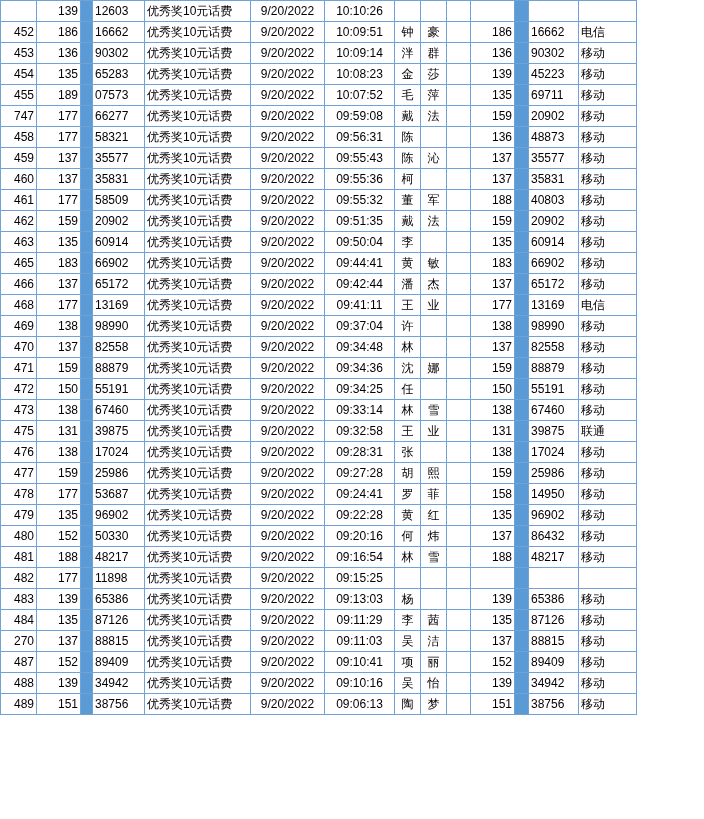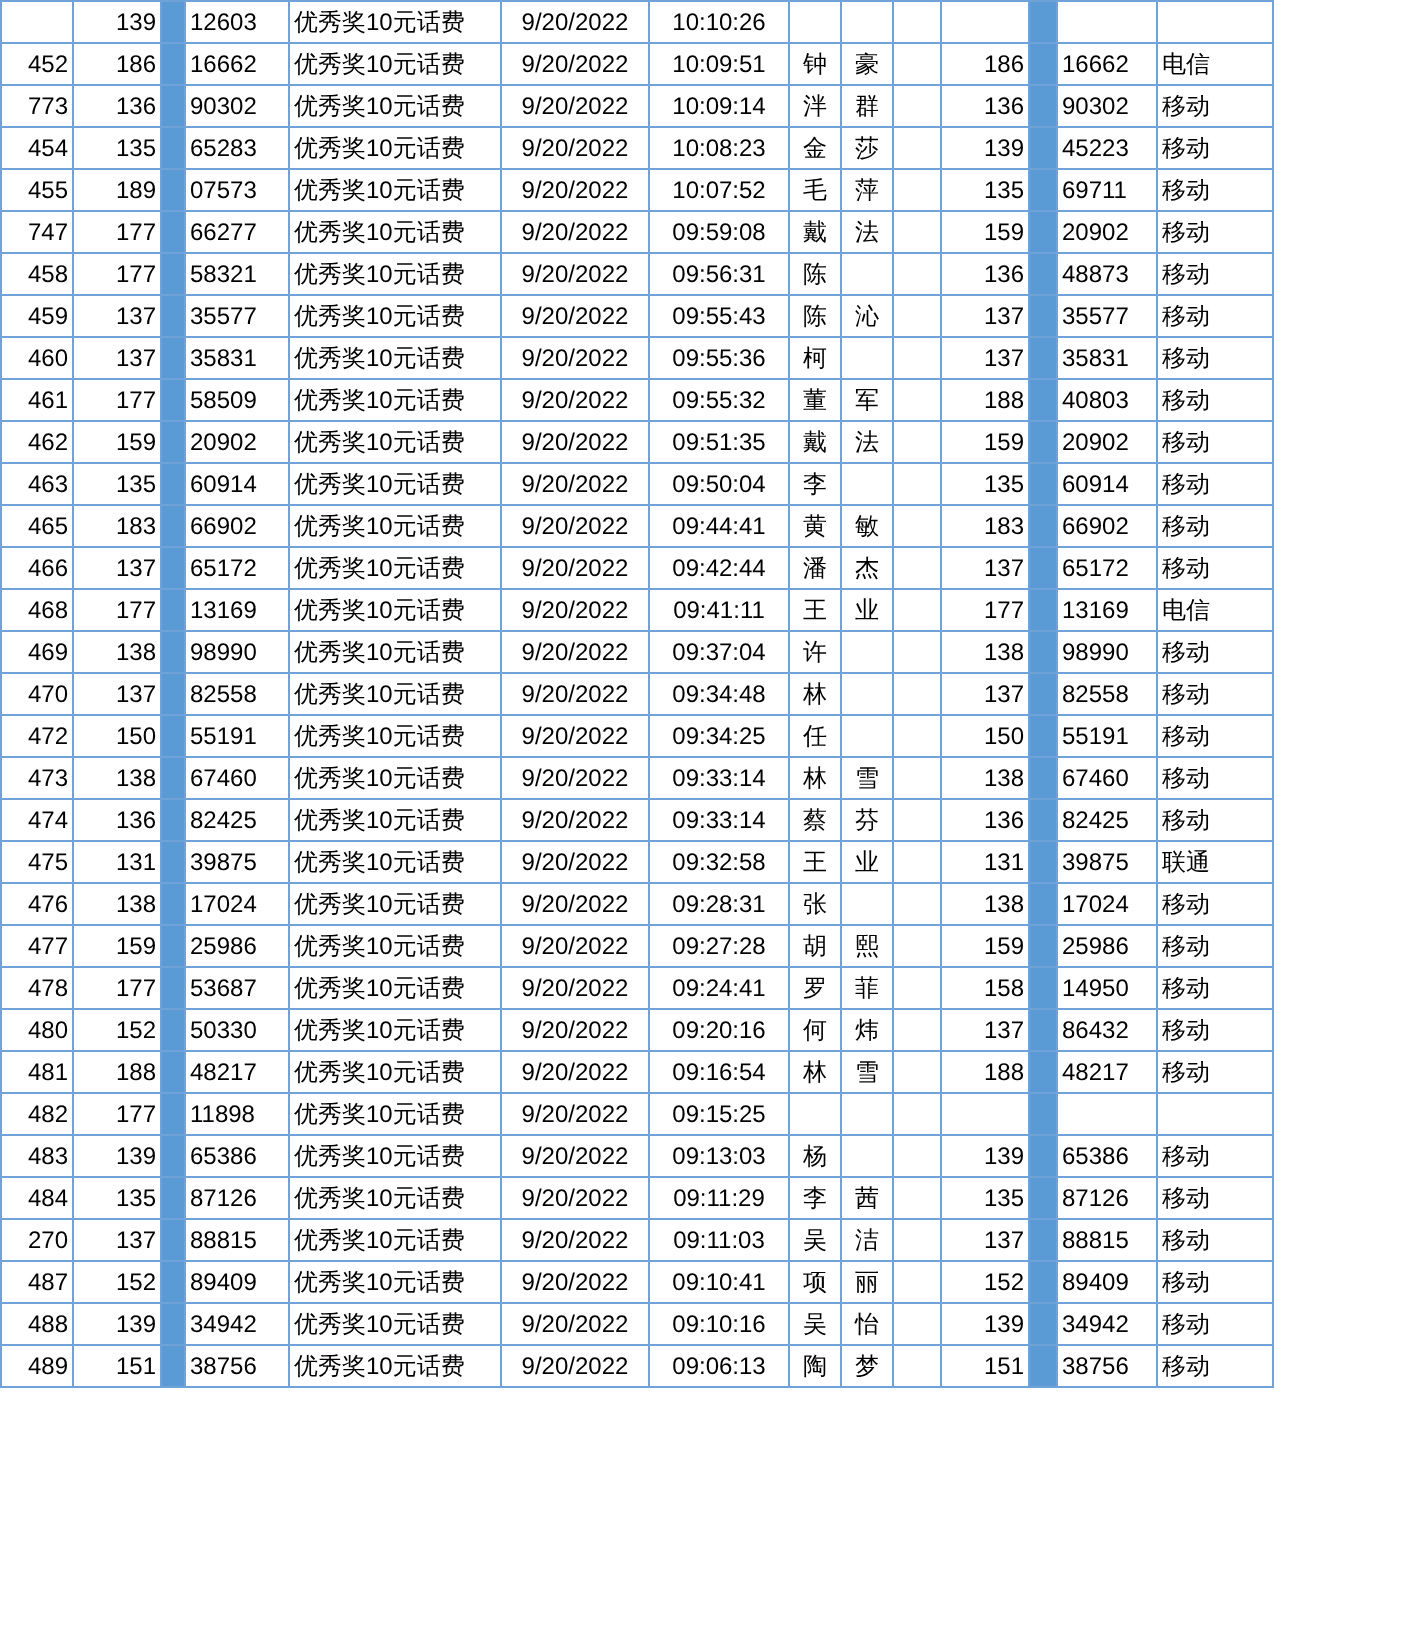--- a/index.html
+++ b/index.html
@@ -98,21 +98,21 @@
         <td class="cen">10:09:51</td>
         <td class="cen">钟</td>
         <td class="cen">豪</td>
         <td class="cen"></td>
         <td class="num">186</td>
         <td class="band"></td>
         <td class="left">16662</td>
         <td class="left">电信</td>
       </tr>
       <tr>
-        <td class="rownum">773</td>
+        <td class="rownum">453</td>
         <td class="num">136</td>
         <td class="band"></td>
         <td class="left">90302</td>
         <td class="left">优秀奖10元话费</td>
         <td class="cen">9/20/2022</td>
         <td class="cen">10:09:14</td>
         <td class="cen">泮</td>
         <td class="cen">群</td>
         <td class="cen"></td>
         <td class="num">136</td>
@@ -338,20 +338,36 @@
         <td class="cen">09:34:48</td>
         <td class="cen">林</td>
         <td class="cen"></td>
         <td class="cen"></td>
         <td class="num">137</td>
         <td class="band"></td>
         <td class="left">82558</td>
         <td class="left">移动</td>
       </tr>
       <tr>
+        <td class="rownum">471</td>
+        <td class="num">159</td>
+        <td class="band"></td>
+        <td class="left">88879</td>
+        <td class="left">优秀奖10元话费</td>
+        <td class="cen">9/20/2022</td>
+        <td class="cen">09:34:36</td>
+        <td class="cen">沈</td>
+        <td class="cen">娜</td>
+        <td class="cen"></td>
+        <td class="num">159</td>
+        <td class="band"></td>
+        <td class="left">88879</td>
+        <td class="left">移动</td>
+      </tr>
+      <tr>
         <td class="rownum">472</td>
         <td class="num">150</td>
         <td class="band"></td>
         <td class="left">55191</td>
         <td class="left">优秀奖10元话费</td>
         <td class="cen">9/20/2022</td>
         <td class="cen">09:34:25</td>
         <td class="cen">任</td>
         <td class="cen"></td>
         <td class="cen"></td>
@@ -370,36 +386,20 @@
         <td class="cen">09:33:14</td>
         <td class="cen">林</td>
         <td class="cen">雪</td>
         <td class="cen"></td>
         <td class="num">138</td>
         <td class="band"></td>
         <td class="left">67460</td>
         <td class="left">移动</td>
       </tr>
       <tr>
-        <td class="rownum">474</td>
-        <td class="num">136</td>
-        <td class="band"></td>
-        <td class="left">82425</td>
-        <td class="left">优秀奖10元话费</td>
-        <td class="cen">9/20/2022</td>
-        <td class="cen">09:33:14</td>
-        <td class="cen">蔡</td>
-        <td class="cen">芬</td>
-        <td class="cen"></td>
-        <td class="num">136</td>
-        <td class="band"></td>
-        <td class="left">82425</td>
-        <td class="left">移动</td>
-      </tr>
-      <tr>
         <td class="rownum">475</td>
         <td class="num">131</td>
         <td class="band"></td>
         <td class="left">39875</td>
         <td class="left">优秀奖10元话费</td>
         <td class="cen">9/20/2022</td>
         <td class="cen">09:32:58</td>
         <td class="cen">王</td>
         <td class="cen">业</td>
         <td class="cen"></td>
@@ -447,20 +447,36 @@
         <td class="left">53687</td>
         <td class="left">优秀奖10元话费</td>
         <td class="cen">9/20/2022</td>
         <td class="cen">09:24:41</td>
         <td class="cen">罗</td>
         <td class="cen">菲</td>
         <td class="cen"></td>
         <td class="num">158</td>
         <td class="band"></td>
         <td class="left">14950</td>
+        <td class="left">移动</td>
+      </tr>
+      <tr>
+        <td class="rownum">479</td>
+        <td class="num">135</td>
+        <td class="band"></td>
+        <td class="left">96902</td>
+        <td class="left">优秀奖10元话费</td>
+        <td class="cen">9/20/2022</td>
+        <td class="cen">09:22:28</td>
+        <td class="cen">黄</td>
+        <td class="cen">红</td>
+        <td class="cen"></td>
+        <td class="num">135</td>
+        <td class="band"></td>
+        <td class="left">96902</td>
         <td class="left">移动</td>
       </tr>
       <tr>
         <td class="rownum">480</td>
         <td class="num">152</td>
         <td class="band"></td>
         <td class="left">50330</td>
         <td class="left">优秀奖10元话费</td>
         <td class="cen">9/20/2022</td>
         <td class="cen">09:20:16</td>

